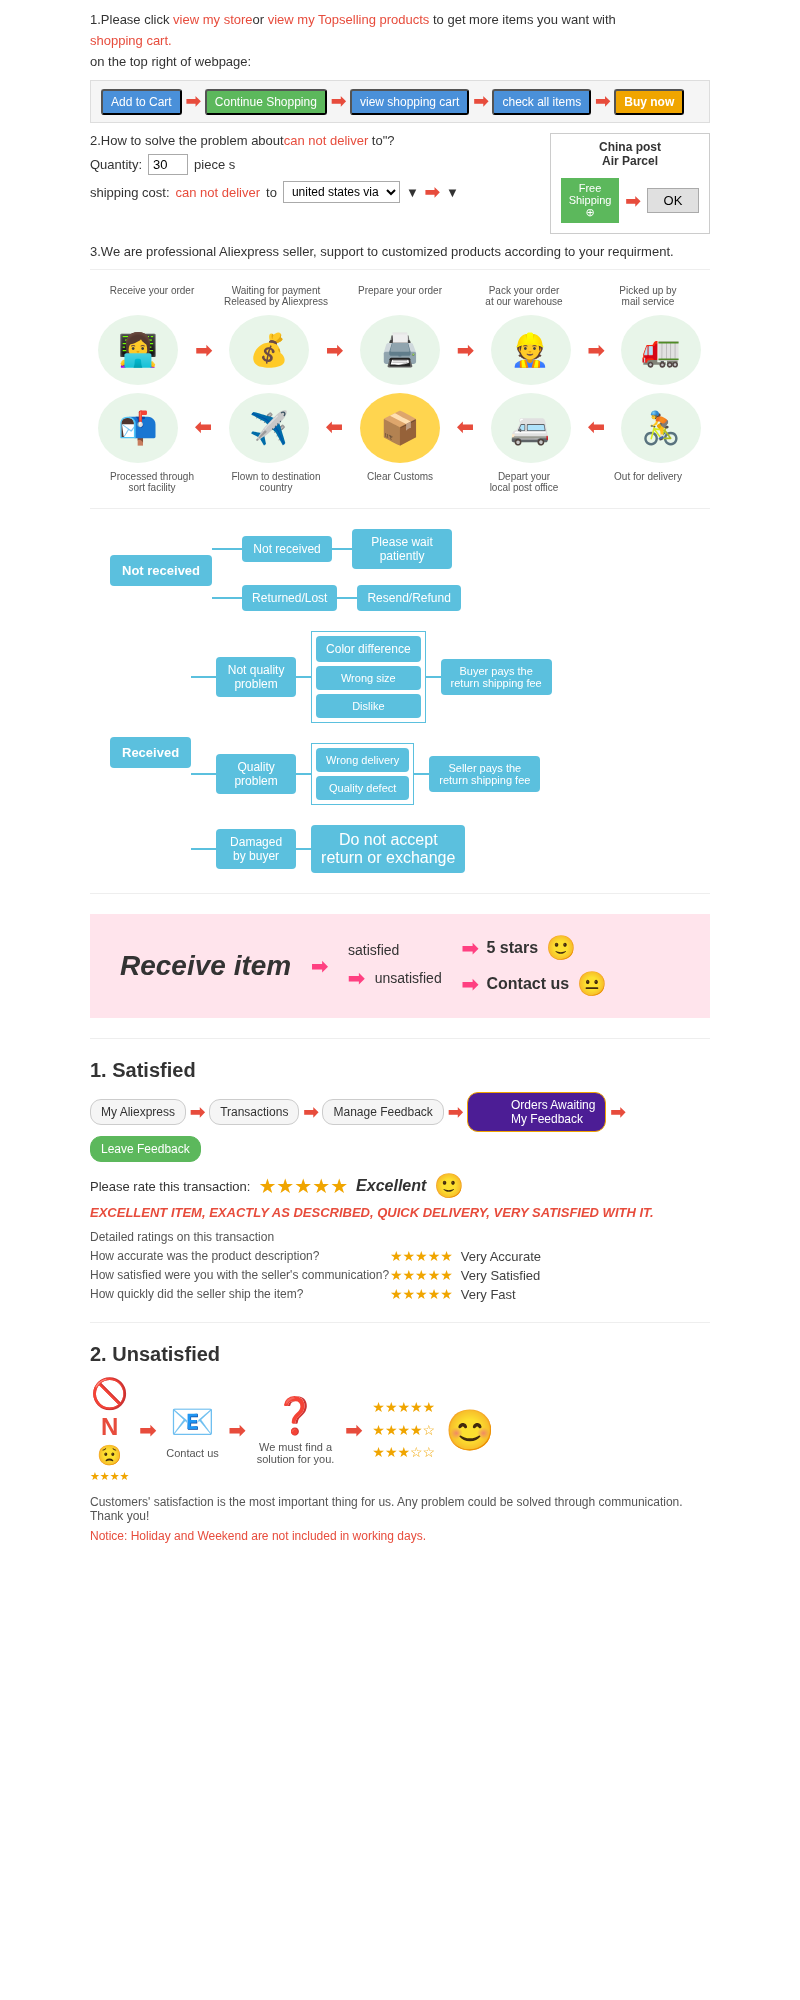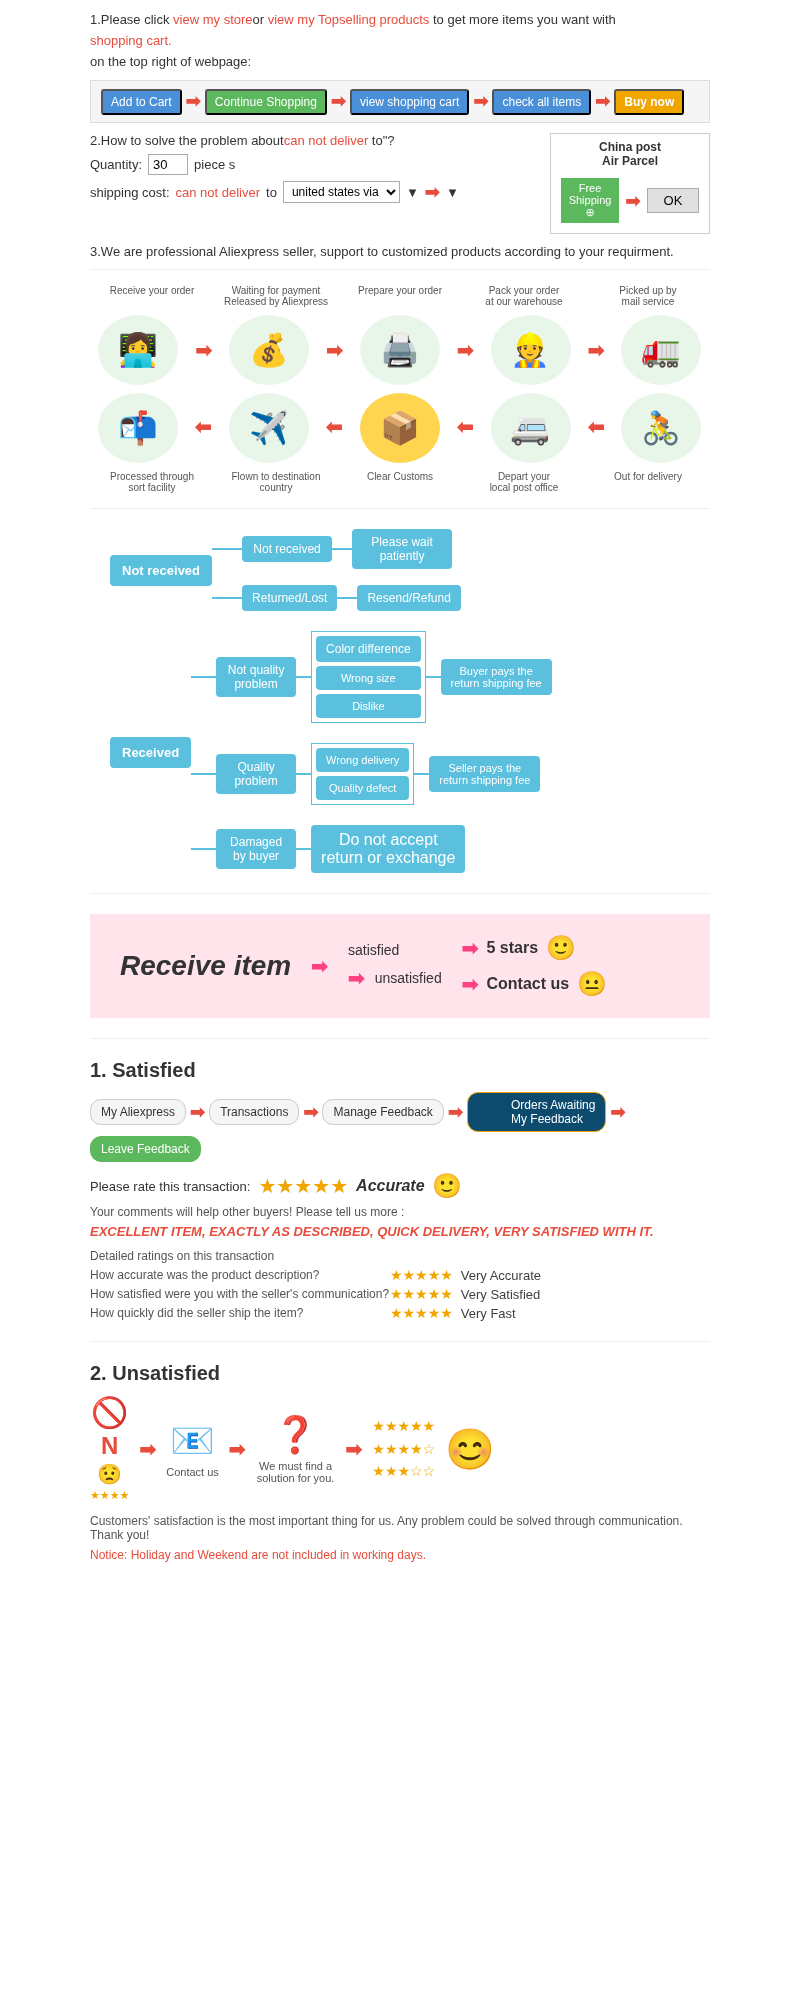--- a/index.html
+++ b/index.html
@@ -194,21 +194,21 @@
       flex-wrap: wrap;
     }
     .feedback-step {
       background: #f5f5f5;
       border: 1px solid #ccc;
       padding: 5px 10px;
       font-size: 12px;
       border-radius: 11px;
     }
     .feedback-step.highlight {
-      background: #0c4a6e;
+      background: #4c1d95;
       color: #fff;
       border-color: #f0a500;
       padding-left: 43px;
     }
     .feedback-step.green-btn {
       background: #5cb85c;
       color: #fff;
       border-color: #5cb85c;
     }
 
@@ -483,25 +483,24 @@
     <div class="feedback-step">Manage Feedback</div>
     <span class="arrow-red">➡</span>
     <div class="feedback-step highlight">Orders Awaiting<br>My Feedback</div>
     <span class="arrow-red">➡</span>
     <div class="feedback-step green-btn">Leave Feedback</div>
   </div>
 
   <div class="rate-row">
     <span>Please rate this transaction:</span>
     <span class="stars-gold">★★★★★</span>
-    <span class="excellent-text">Accurate</span>
+    <span class="excellent-text">Excellent</span>
     <span class="smiley">🙂</span>
   </div>
 
-  <p class="comment-text">Your comments will help other buyers! Please tell us more :</p>
   <p class="excellent-red">EXCELLENT ITEM, EXACTLY AS DESCRIBED, QUICK DELIVERY, VERY SATISFIED WITH IT.</p>
 
   <div class="detailed-ratings">
     <p class="detail-title">Detailed ratings on this transaction</p>
     <div class="detail-row">
       <span class="detail-label">How accurate was the product description?</span>
       <span class="detail-stars">★★★★★</span>
       <span class="detail-result">Very Accurate</span>
     </div>
     <div class="detail-row">

